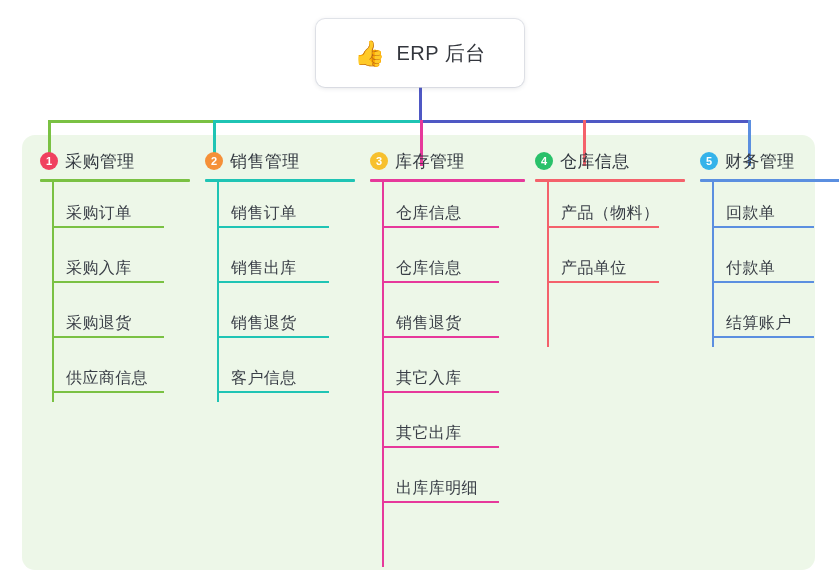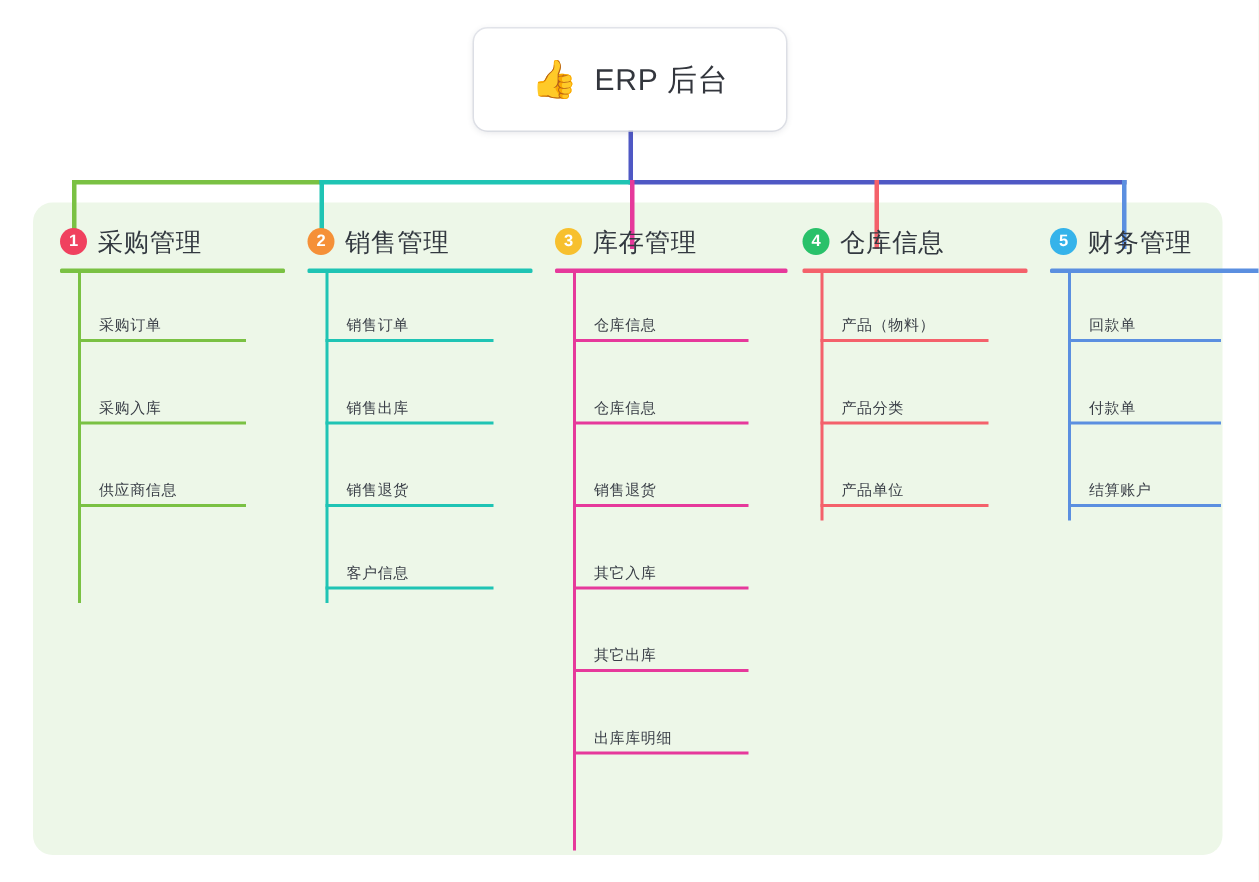--- a/index.html
+++ b/index.html
@@ -49,21 +49,21 @@
     flex:0 0 18px;
   }
   .col-title{font-size:17px;color:#333940;letter-spacing:.4px;}
   .head-rule{height:3px;margin-top:5px;border-radius:1px;}
 
   .items{position:relative;margin-left:12px;padding-top:0px;}
   .spine{position:absolute;left:0;top:0;width:2px;}
   .item{position:relative;height:55px;}
   .item-label{
     position:absolute;left:14px;bottom:13px;
-    font-size:10px;color:#3a3f47;white-space:nowrap;
+    font-size:16px;color:#3a3f47;white-space:nowrap;
     letter-spacing:.4px;
   }
   .item-rule{position:absolute;left:0;bottom:9px;height:2px;}
 </style>
 </head>
 <body>
 
 <div id="stage">
 
   <div class="panel"></div>
@@ -98,20 +98,24 @@
           <div class="spine" style="background: rgb(122, 193, 67); height: 220px;"></div>
           <div class="item">
             <span class="item-label">采购订单</span>
             <div class="item-rule" style="background: rgb(122, 193, 67); width: 112px;"></div>
           </div>
           <div class="item">
             <span class="item-label">采购入库</span>
             <div class="item-rule" style="background: rgb(122, 193, 67); width: 112px;"></div>
           </div>
           <div class="item">
+            <span class="item-label">采购退货</span>
+            <div class="item-rule" style="background: rgb(122, 193, 67); width: 112px;"></div>
+          </div>
+          <div class="item">
             <span class="item-label">供应商信息</span>
             <div class="item-rule" style="background: rgb(122, 193, 67); width: 112px;"></div>
           </div>
         </div>
       </div>
       <div class="col" style="left: 205px; top: 148px; width: 150px;">
         <div class="col-head">
           <span class="badge" style="background: rgb(245, 144, 56);">2</span>
           <span class="col-title">销售管理</span>
         </div>
@@ -176,24 +180,20 @@
           <span class="col-title">仓库信息</span>
         </div>
         <div class="head-rule" style="background: rgb(244, 97, 107); width: 150px;"></div>
         <div class="items">
           <div class="spine" style="background: rgb(244, 97, 107); height: 165px;"></div>
           <div class="item">
             <span class="item-label">产品（物料）</span>
             <div class="item-rule" style="background: rgb(244, 97, 107); width: 112px;"></div>
           </div>
           <div class="item">
-            <span class="item-label">产品分类</span>
-            <div class="item-rule" style="background: rgb(244, 97, 107); width: 112px;"></div>
-          </div>
-          <div class="item">
             <span class="item-label">产品单位</span>
             <div class="item-rule" style="background: rgb(244, 97, 107); width: 112px;"></div>
           </div>
         </div>
       </div>
       <div class="col" style="left: 700px; top: 148px; width: 140px;">
         <div class="col-head">
           <span class="badge" style="background: rgb(53, 179, 234);">5</span>
           <span class="col-title">财务管理</span>
         </div>

